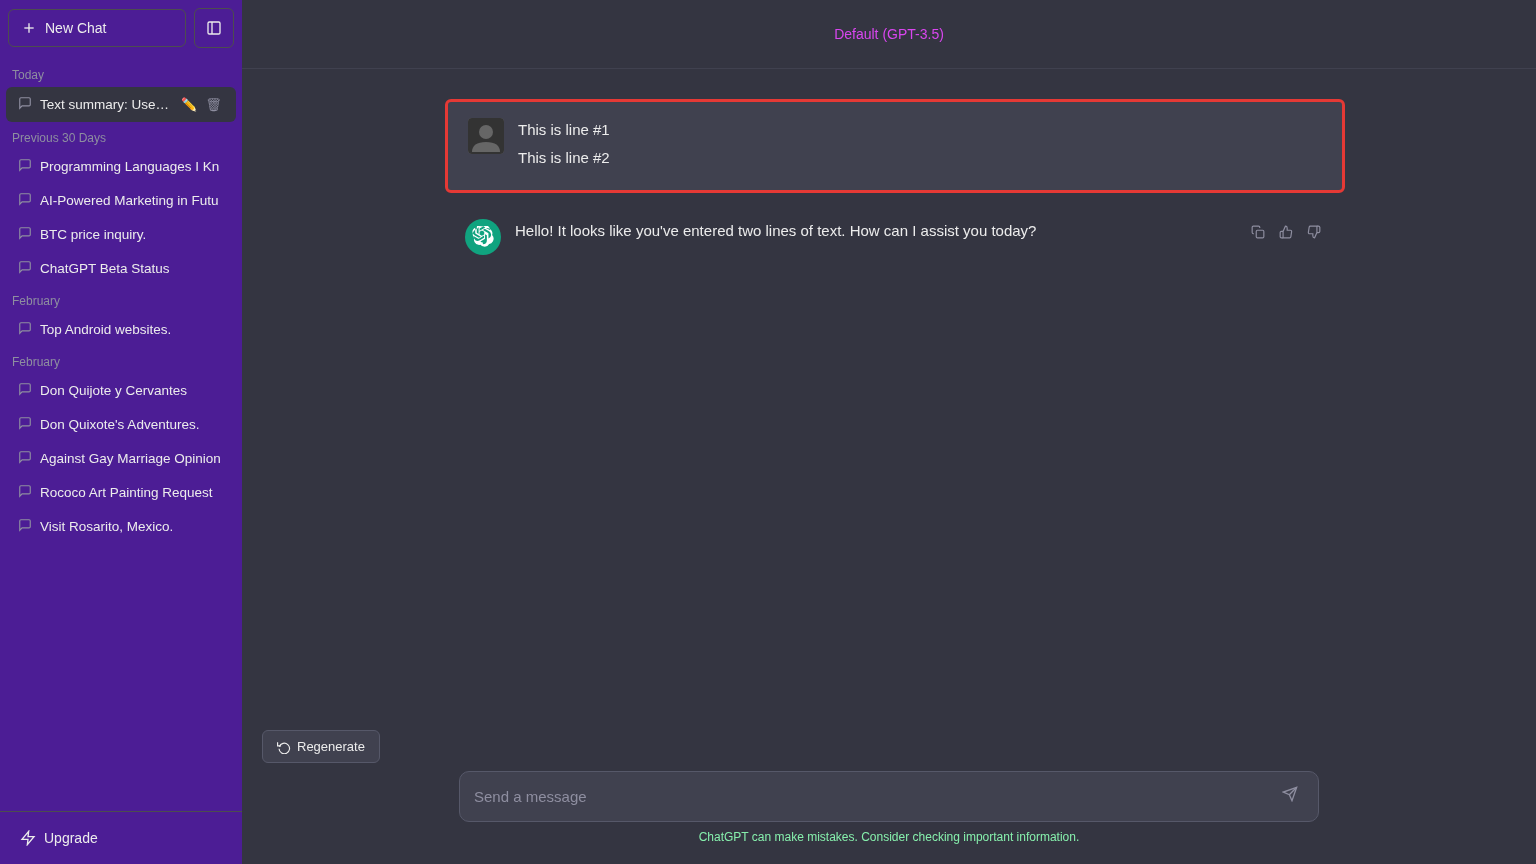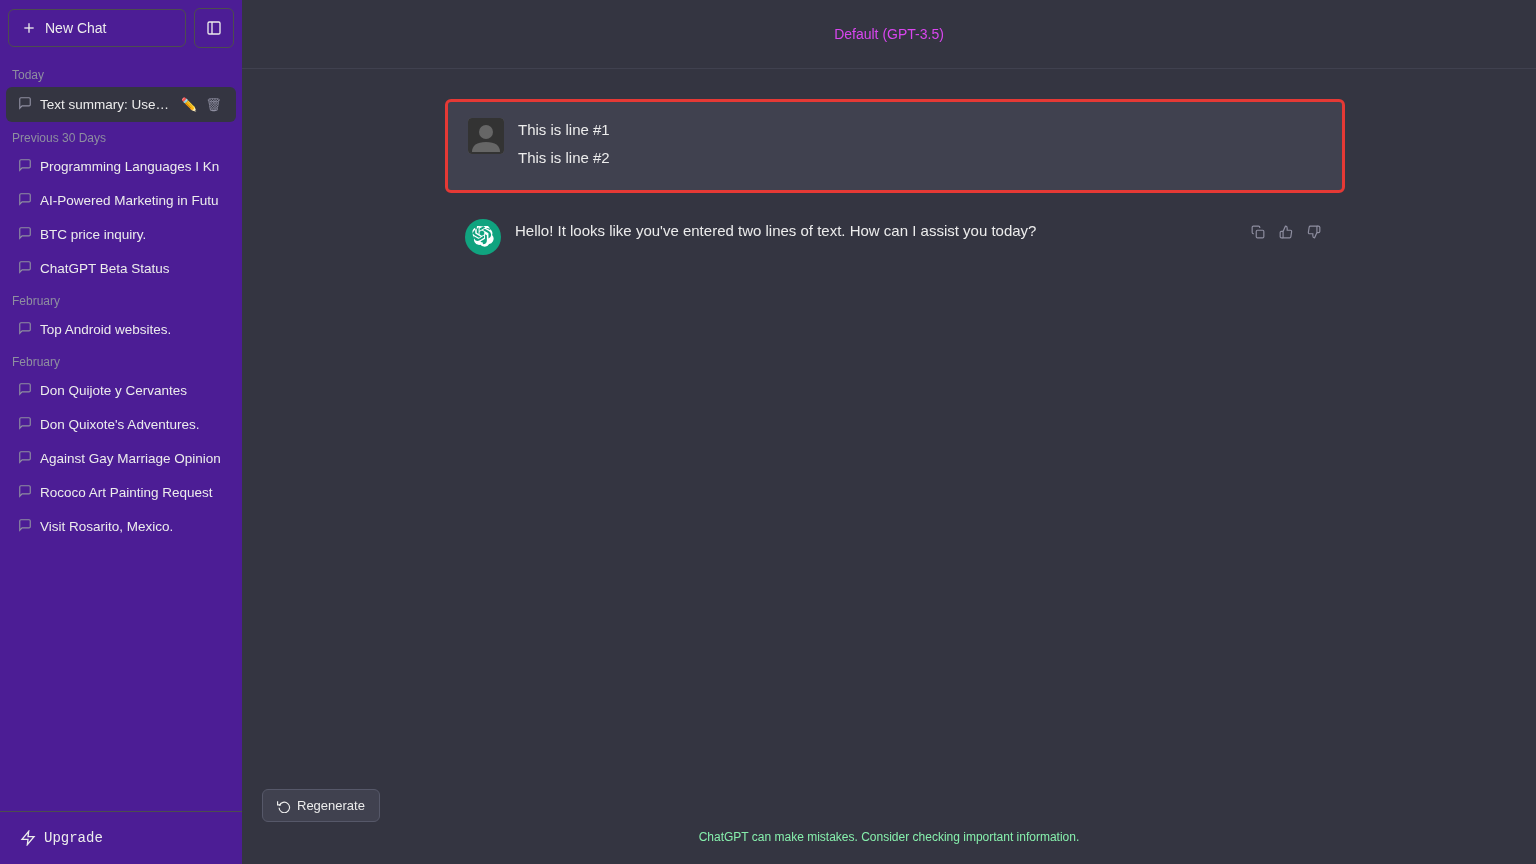--- a/index.html
+++ b/index.html
@@ -133,21 +133,20 @@
       gap: 8px;
       padding: 10px 12px;
       cursor: pointer;
       border-radius: 6px;
       font-size: 14px;
       color: #ececec;
       background: transparent;
       border: none;
       width: 100%;
       text-align: left;
-      font-family: Liberation Mono, monospace;
     }
 
     .user-row {
       display: flex;
       align-items: center;
       gap: 10px;
       padding: 10px 12px;
       cursor: pointer;
       border-radius: 6px;
     }
@@ -537,15 +536,24 @@
   <div class="bottom-bar">
     <div class="regenerate-row">
       <button class="regenerate-btn">
         <svg width="14" height="14" viewBox="0 0 24 24" fill="none" stroke="currentColor" stroke-width="2">
           <polyline points="1 4 1 10 7 10"></polyline>
             <path d="M3.51 15a9 9 0 1 0 .49-3.43"></path>
         </svg>
         <span>Regenerate</span>
       </button>
     </div>
+    <div class="input-row">
+      <textarea class="message-input" rows="1" placeholder="Send a message" style=""></textarea>
+      <button class="send-btn">
+        <svg width="16" height="16" viewBox="0 0 24 24" fill="none" stroke="currentColor" stroke-width="2">
+          <line x1="22" y1="2" x2="11" y2="13"></line>
+            <polygon points="22 2 15 22 11 13 2 9 22 2"></polygon>
+        </svg>
+      </button>
+    </div>
     <p class="disclaimer">ChatGPT can make mistakes. Consider checking important information.</p>
   </div>
 </div>
 
 </body></html>

